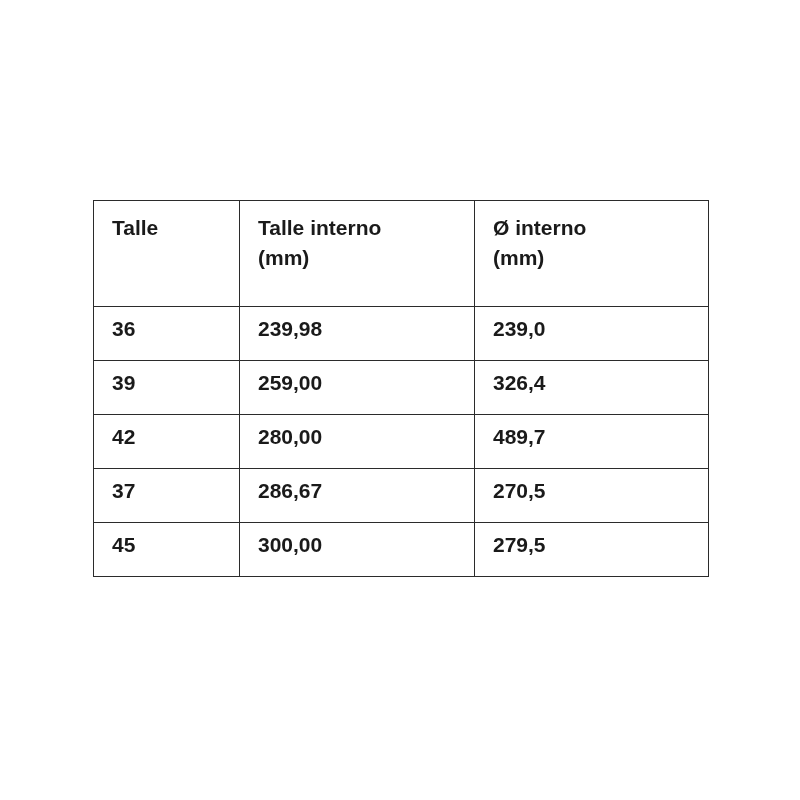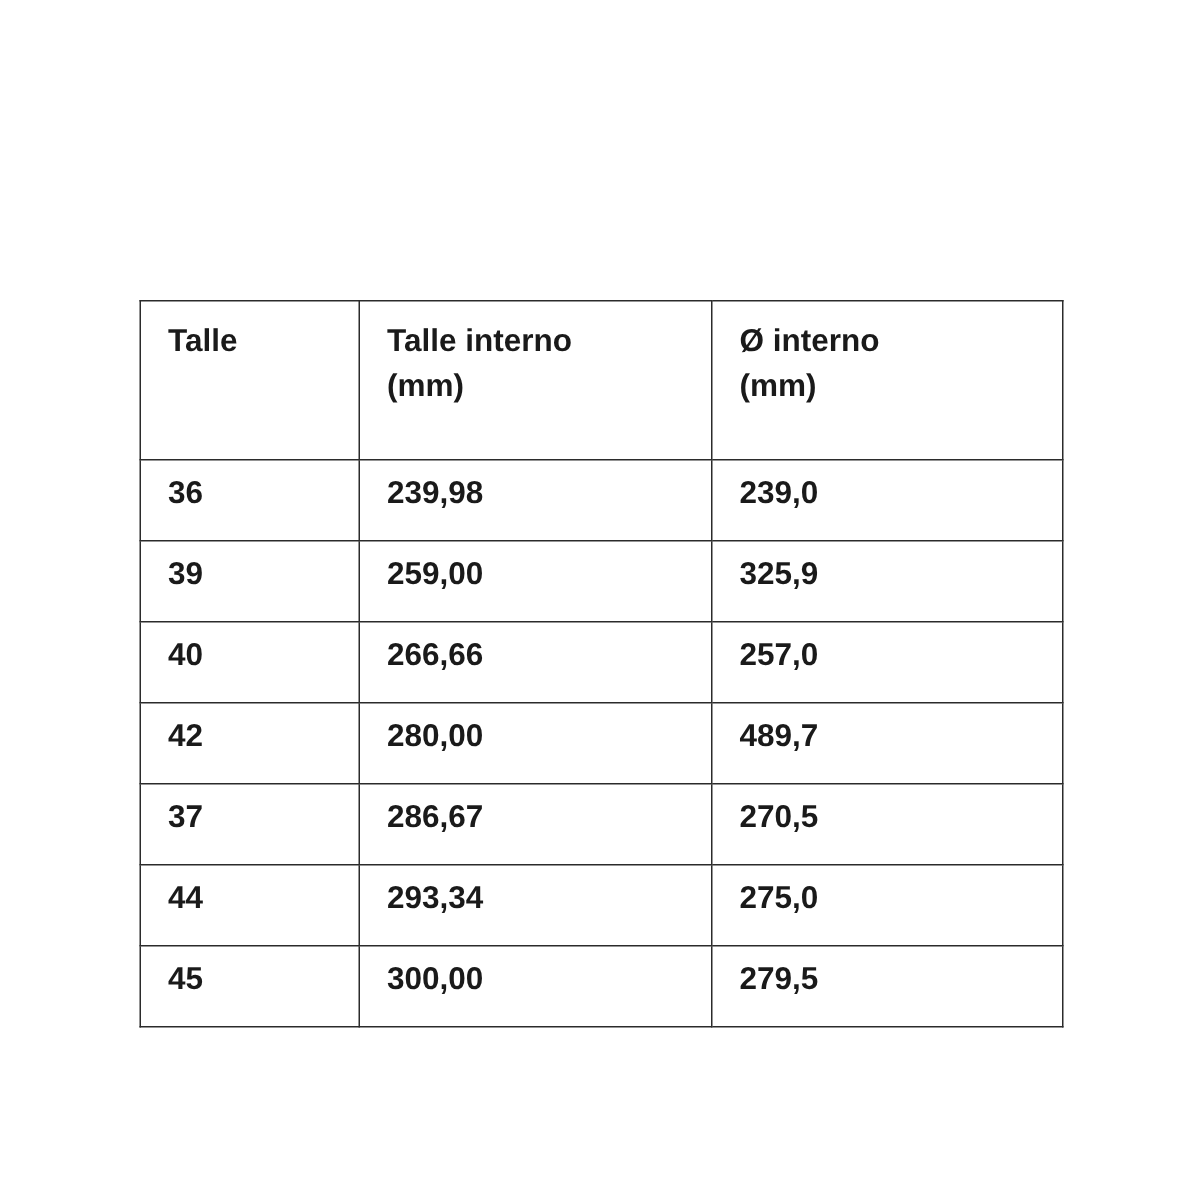--- a/index.html
+++ b/index.html
@@ -87,43 +87,33 @@
     </thead>
     <tbody>
       <tr>
         <td>36</td>
         <td>239,98</td>
         <td>239,0</td>
       </tr>
       <tr>
         <td>39</td>
         <td>259,00</td>
-        <td>325,9</td>
-      </tr>
-      <tr>
-        <td>40</td>
-        <td>266,66</td>
-        <td>257,0</td>
+        <td>326,4</td>
       </tr>
       <tr>
         <td>42</td>
         <td>280,00</td>
         <td>489,7</td>
       </tr>
       <tr>
         <td>37</td>
         <td>286,67</td>
         <td>270,5</td>
       </tr>
       <tr>
-        <td>44</td>
-        <td>293,34</td>
-        <td>275,0</td>
-      </tr>
-      <tr>
         <td>45</td>
         <td>300,00</td>
         <td>279,5</td>
       </tr>
 
     </tbody>
   </table>
 </div>
 
 </body></html>

